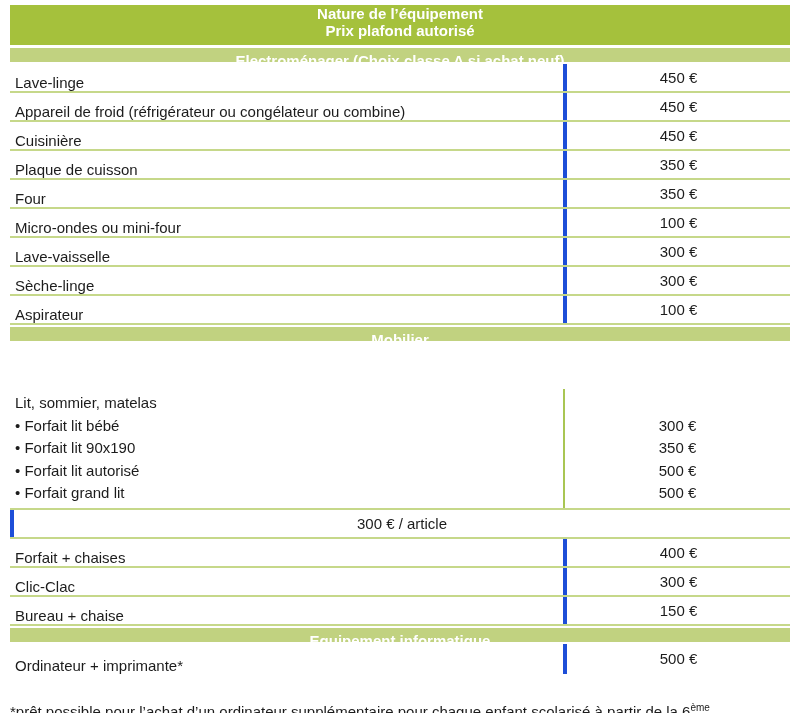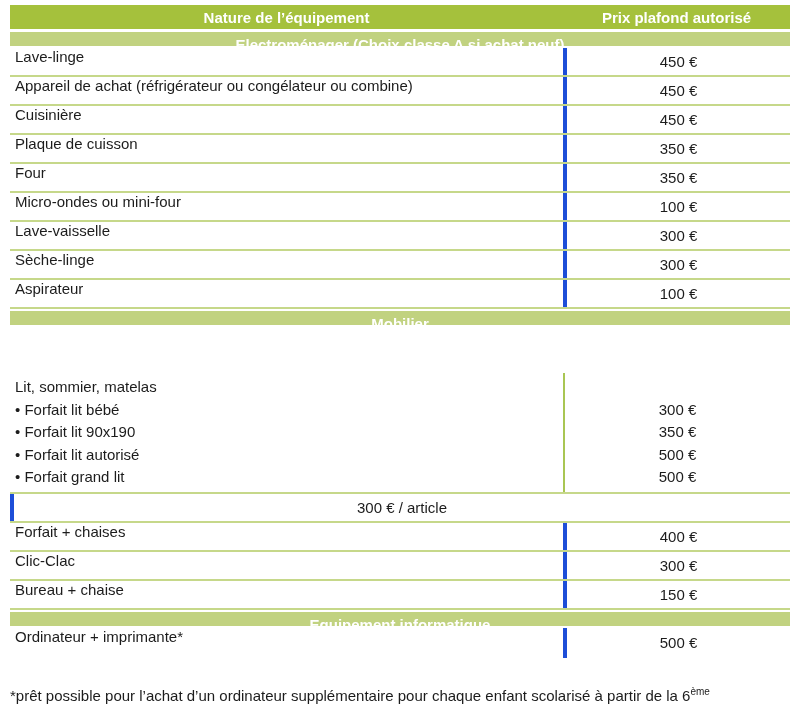--- a/index.html
+++ b/index.html
@@ -11,23 +11,24 @@
     overflow: hidden;
   }
   .table-wrap {
     margin: 5px 10px 0 10px;
     width: 780px;
   }
   
   .thead {
     display: flex;
     align-items: center;
-    height: 24px;
+    height: 40px;
     background: #a5c13c;
     margin-bottom: 3px;
+    flex-direction: column;
   }
   .thead .hcell {
     color: #ffffff;
     font-weight: bold;
     font-size: 15px;
     text-align: center;
   }
   .thead .hc1 { width: 553px; }
   .thead .hc2 { flex: 1; }
   
@@ -37,21 +38,21 @@
     line-height: 26px;
     text-align: center;
     color: #ffffff;
     font-weight: bold;
     font-size: 15px;
     margin: 2px 0;
   }
   
   .row {
     display: flex;
-    align-items: flex-start;
+    align-items: flex-end;
     min-height: 27px;
     border-bottom: 2px solid #c6d88a;
   }
   .row.no-border { border-bottom: none; min-height: 30px; }
   .row .label {
     width: 553px;
     box-sizing: border-box;
     padding-left: 5px;
     font-size: 15px;
   }
@@ -101,21 +102,21 @@
     <div class="hcell hc2">Prix plafond autorisé</div>
   </div>
 
   <div class="band">Electroménager (Choix classe A si achat neuf)</div>
 
   <div class="row">
     <div class="label">Lave-linge</div>
     <div class="price">450 €</div>
   </div>
   <div class="row">
-    <div class="label">Appareil de achat (réfrigérateur ou congélateur ou combine)</div>
+    <div class="label">Appareil de froid (réfrigérateur ou congélateur ou combine)</div>
     <div class="price">450 €</div>
   </div>
   <div class="row">
     <div class="label">Cuisinière</div>
     <div class="price">450 €</div>
   </div>
   <div class="row">
     <div class="label">Plaque de cuisson</div>
     <div class="price">350 €</div>
   </div>

